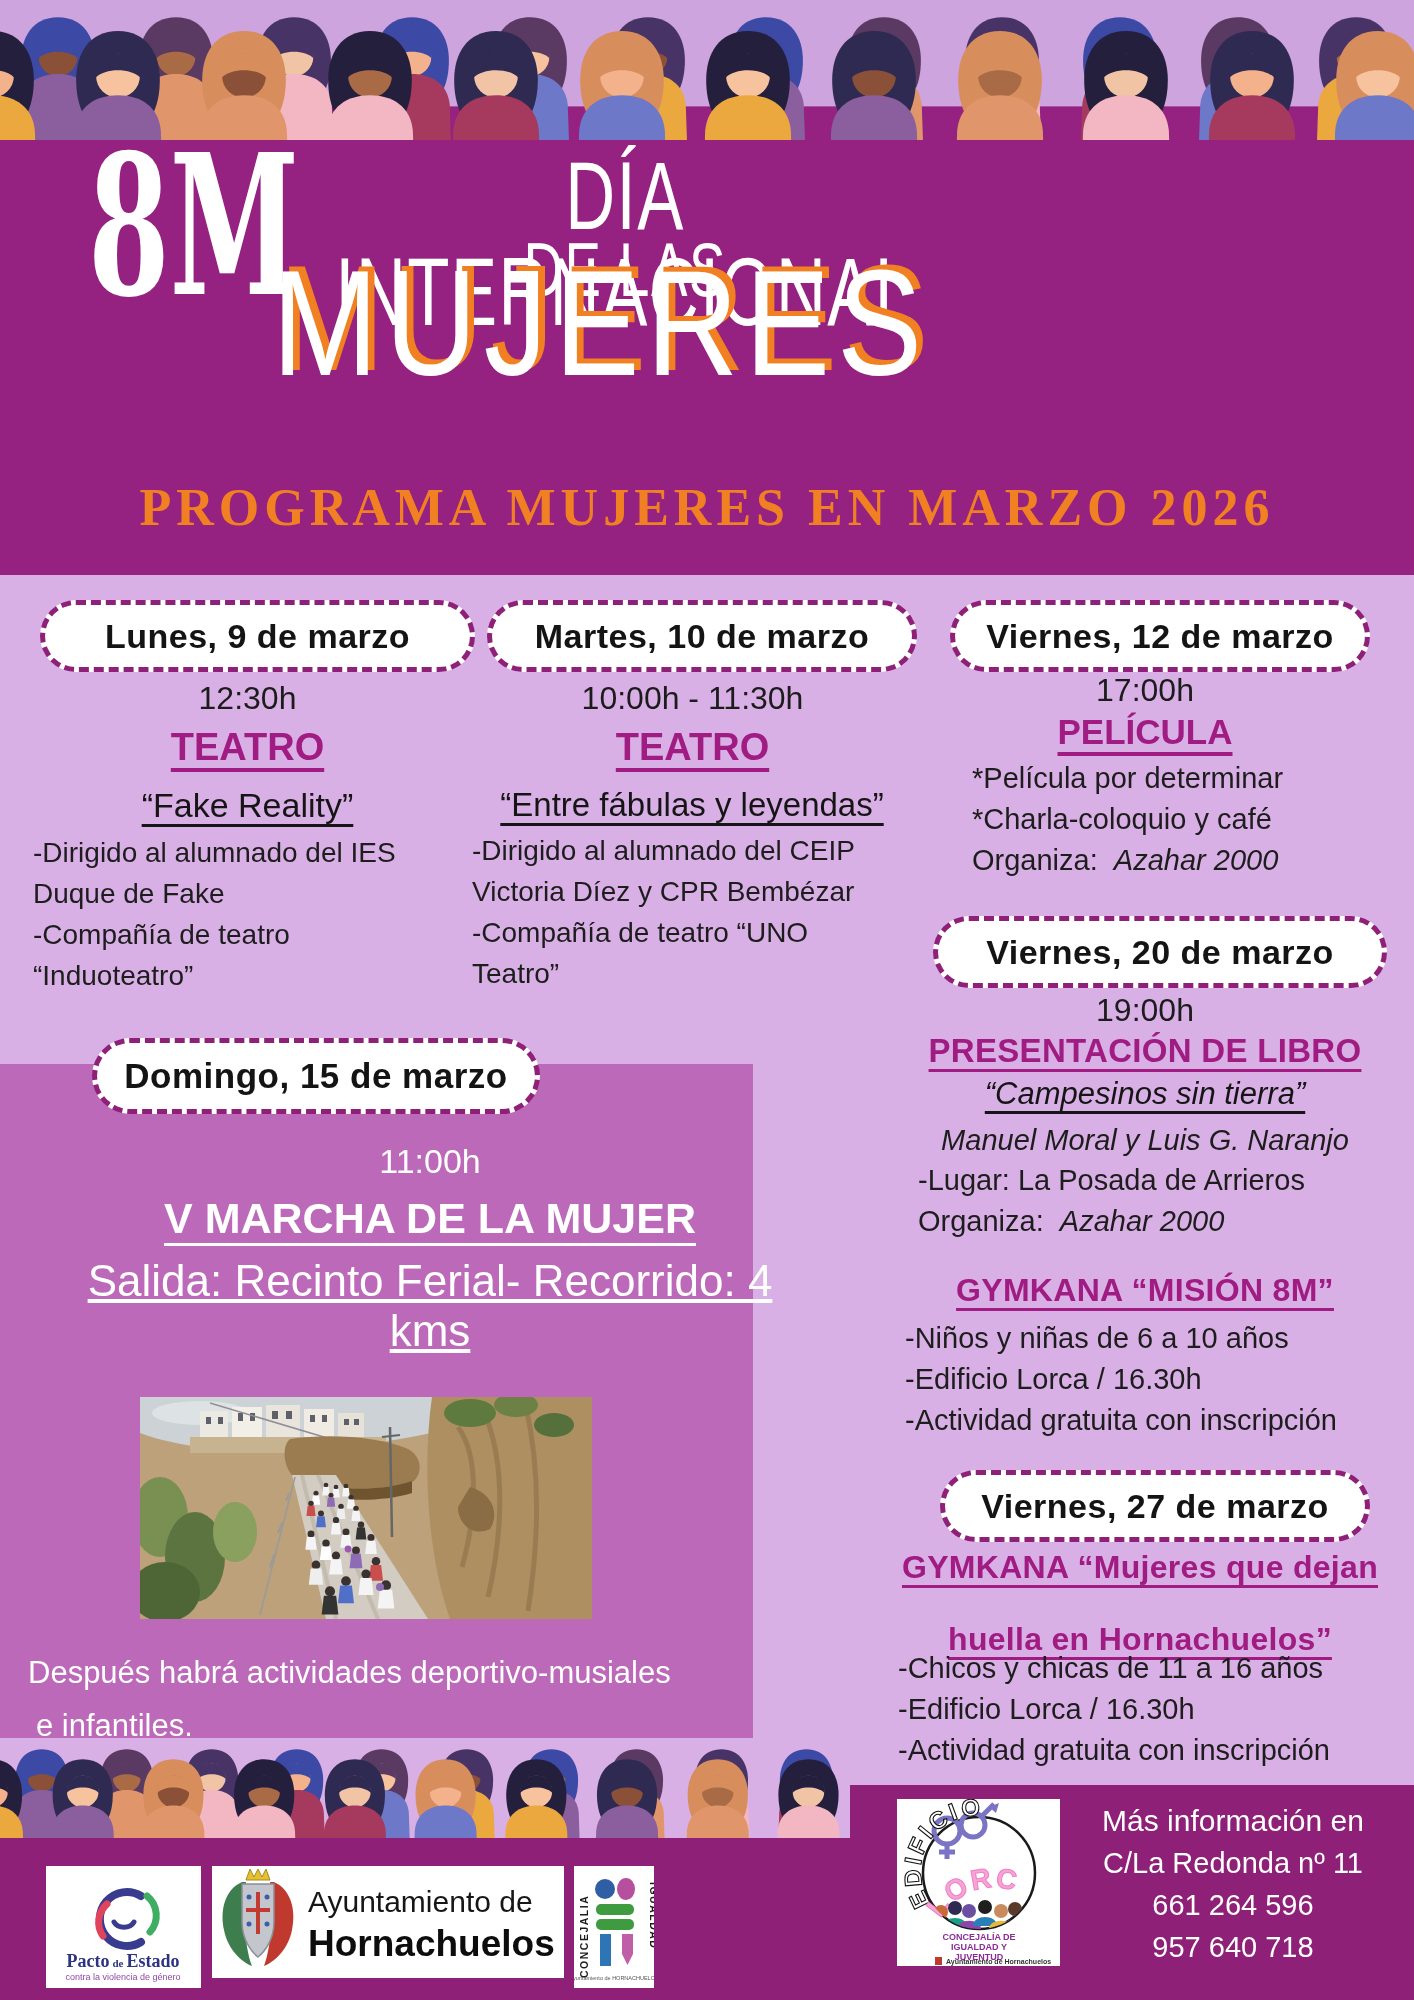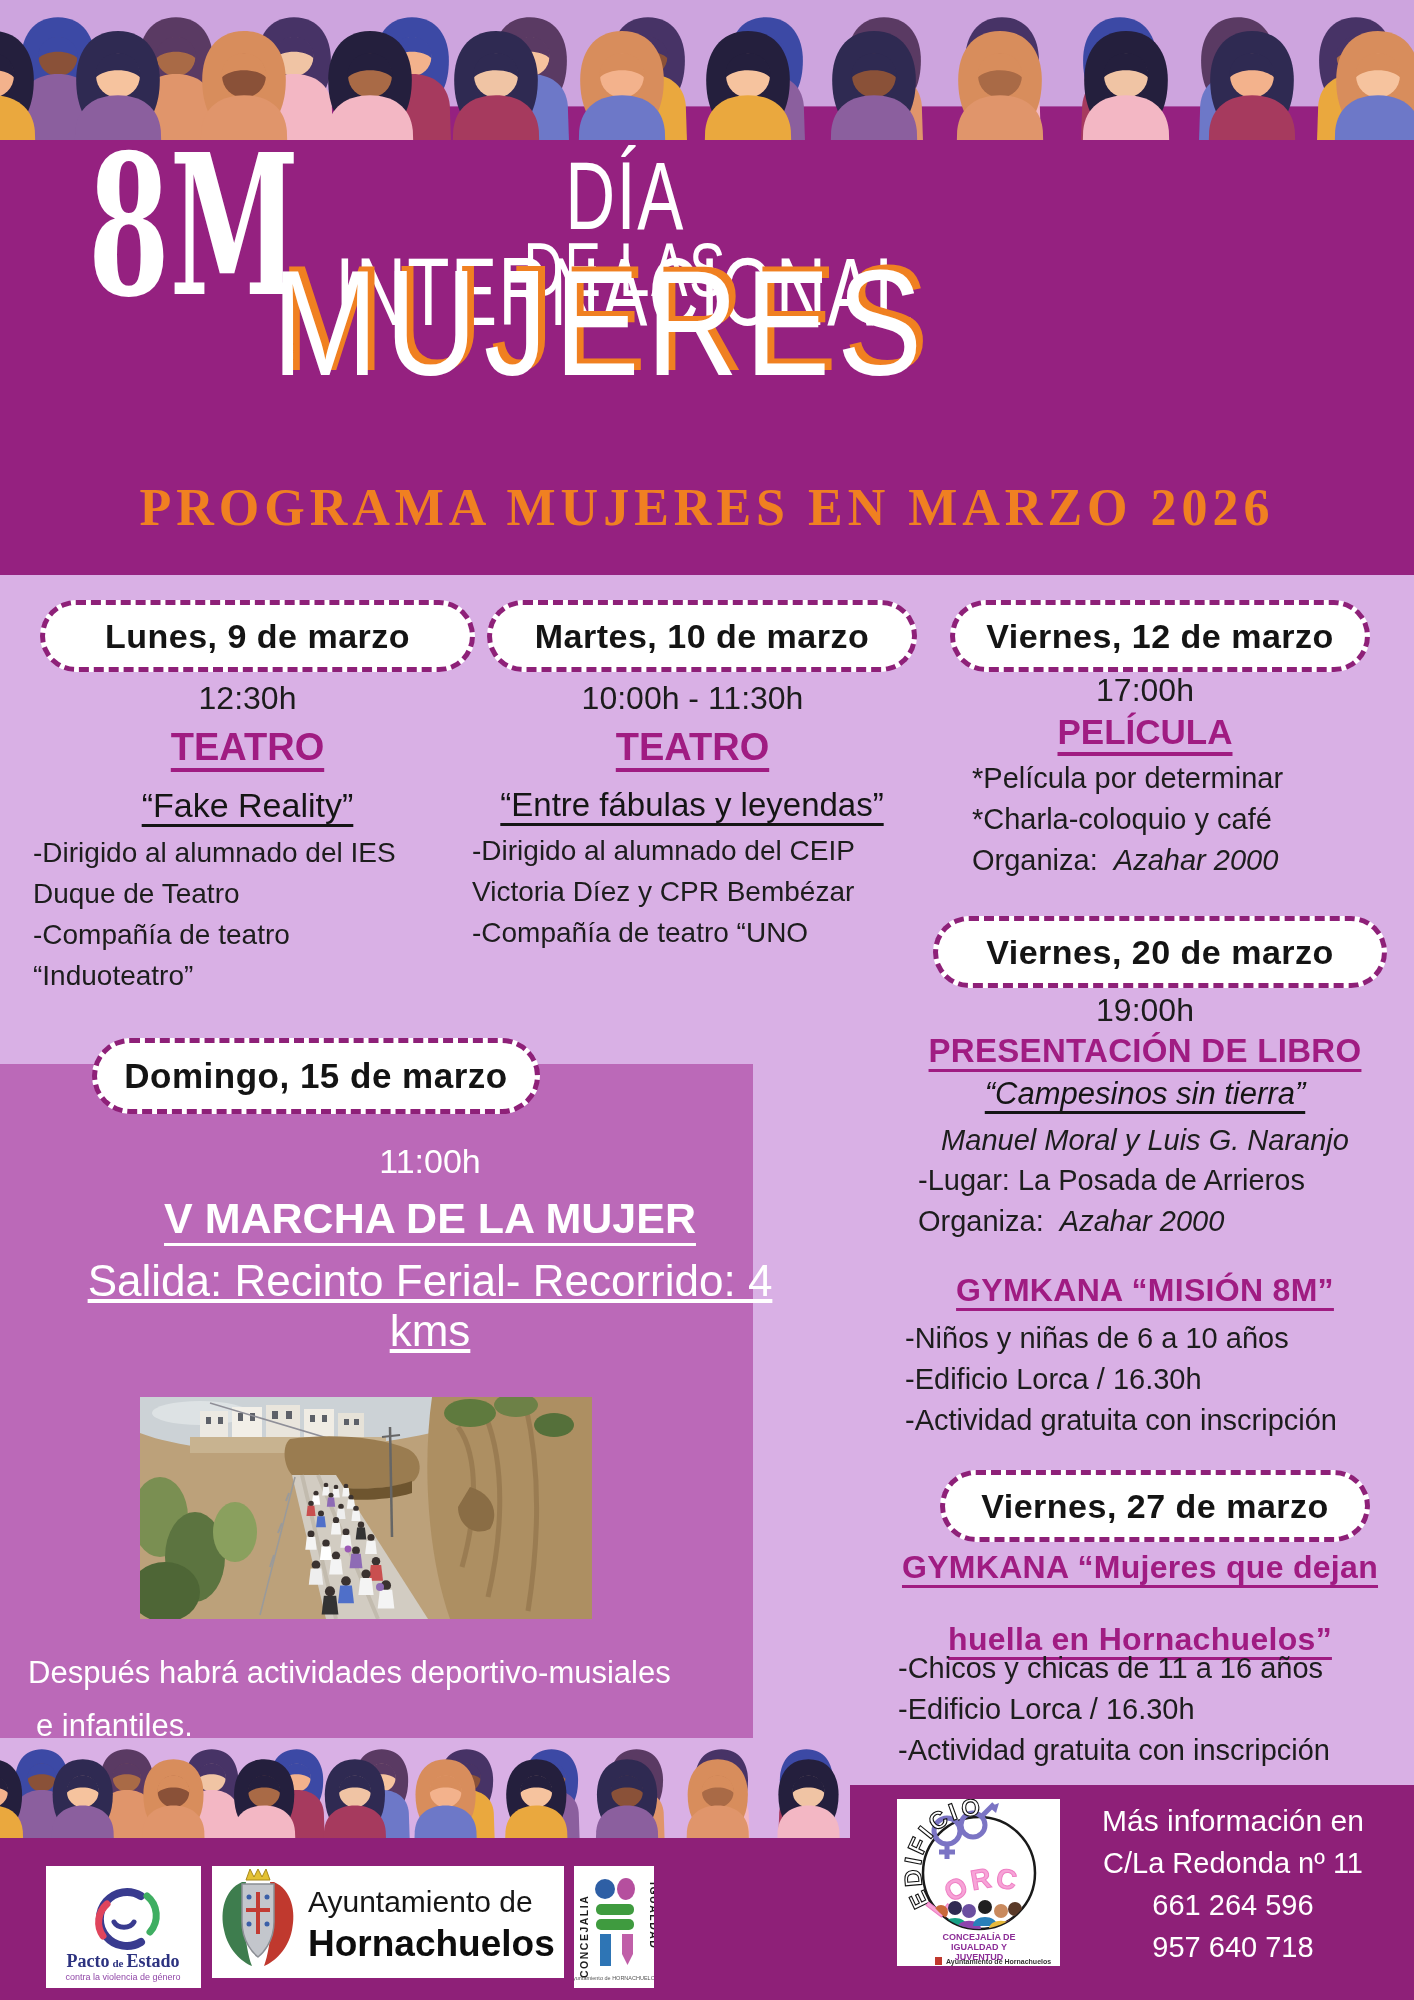--- a/index.html
+++ b/index.html
@@ -227,39 +227,40 @@
   </div>
   <div class="abs center time" style="left:30px;top:680px;width:435px;">12:30h</div>
   <div class="abs center" style="left:30px;top:726px;width:435px;">
     <span class="cat">TEATRO</span>
   </div>
   <div class="abs center" style="left:30px;top:786px;width:435px;">
     <span class="evtitle">“Fake Reality”</span>
   </div>
   <div class="abs detail" style="left:33px;top:832px;width:432px;">
     <div>-Dirigido al alumnado del IES</div>
-    <div>Duque de Teatro</div>
+    <div>Duque de Fake</div>
     <div>-Compañía de teatro</div>
     <div>“Induoteatro”</div>
   </div>
 
   <div class="pill" style="left:487px;top:600px;width:420px;height:62px;">
     <span>Martes, 10 de marzo</span>
   </div>
   <div class="abs center time" style="left:470px;top:680px;width:445px;">10:00h - 11:30h</div>
   <div class="abs center" style="left:470px;top:726px;width:445px;">
     <span class="cat">TEATRO</span>
   </div>
   <div class="abs center" style="left:462px;top:786px;width:460px;">
     <span class="evtitle" style="font-size:33px;">“Entre fábulas y leyendas”</span>
   </div>
   <div class="abs detail" style="left:472px;top:830px;width:450px;">
     <div>-Dirigido al alumnado del CEIP</div>
     <div>Victoria Díez y CPR Bembézar</div>
     <div>-Compañía de teatro “UNO</div>
+    <div>Teatro”</div>
   </div>
 
   <div class="pill" style="left:950px;top:600px;width:410px;height:62px;">
     <span>Viernes, 12 de marzo</span>
   </div>
   <div class="abs center time" style="left:895px;top:672px;width:500px;">17:00h</div>
   <div class="abs center" style="left:895px;top:712px;width:500px;">
     <span class="cat" style="font-size:35px;">PELÍCULA</span>
   </div>
   <div class="abs detail29" style="left:972px;top:758px;width:430px;">

